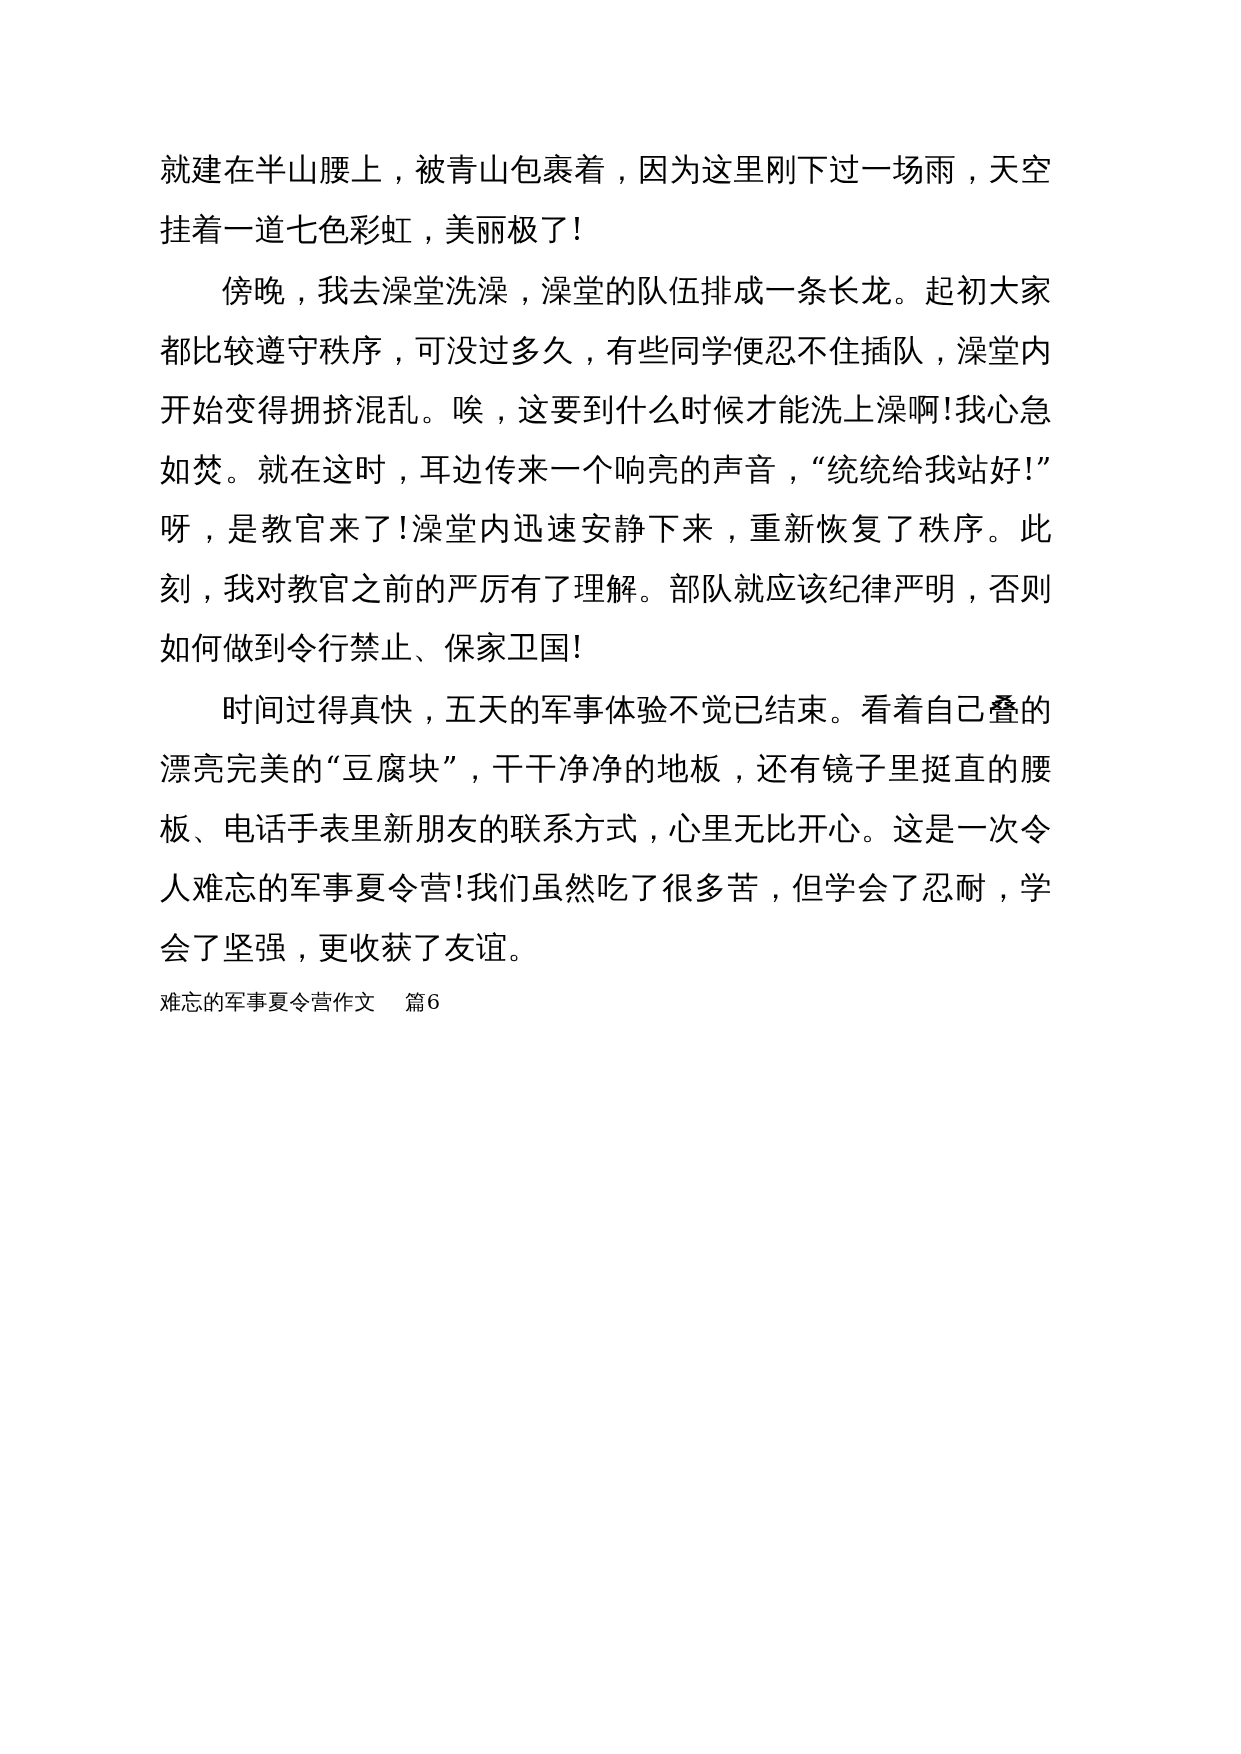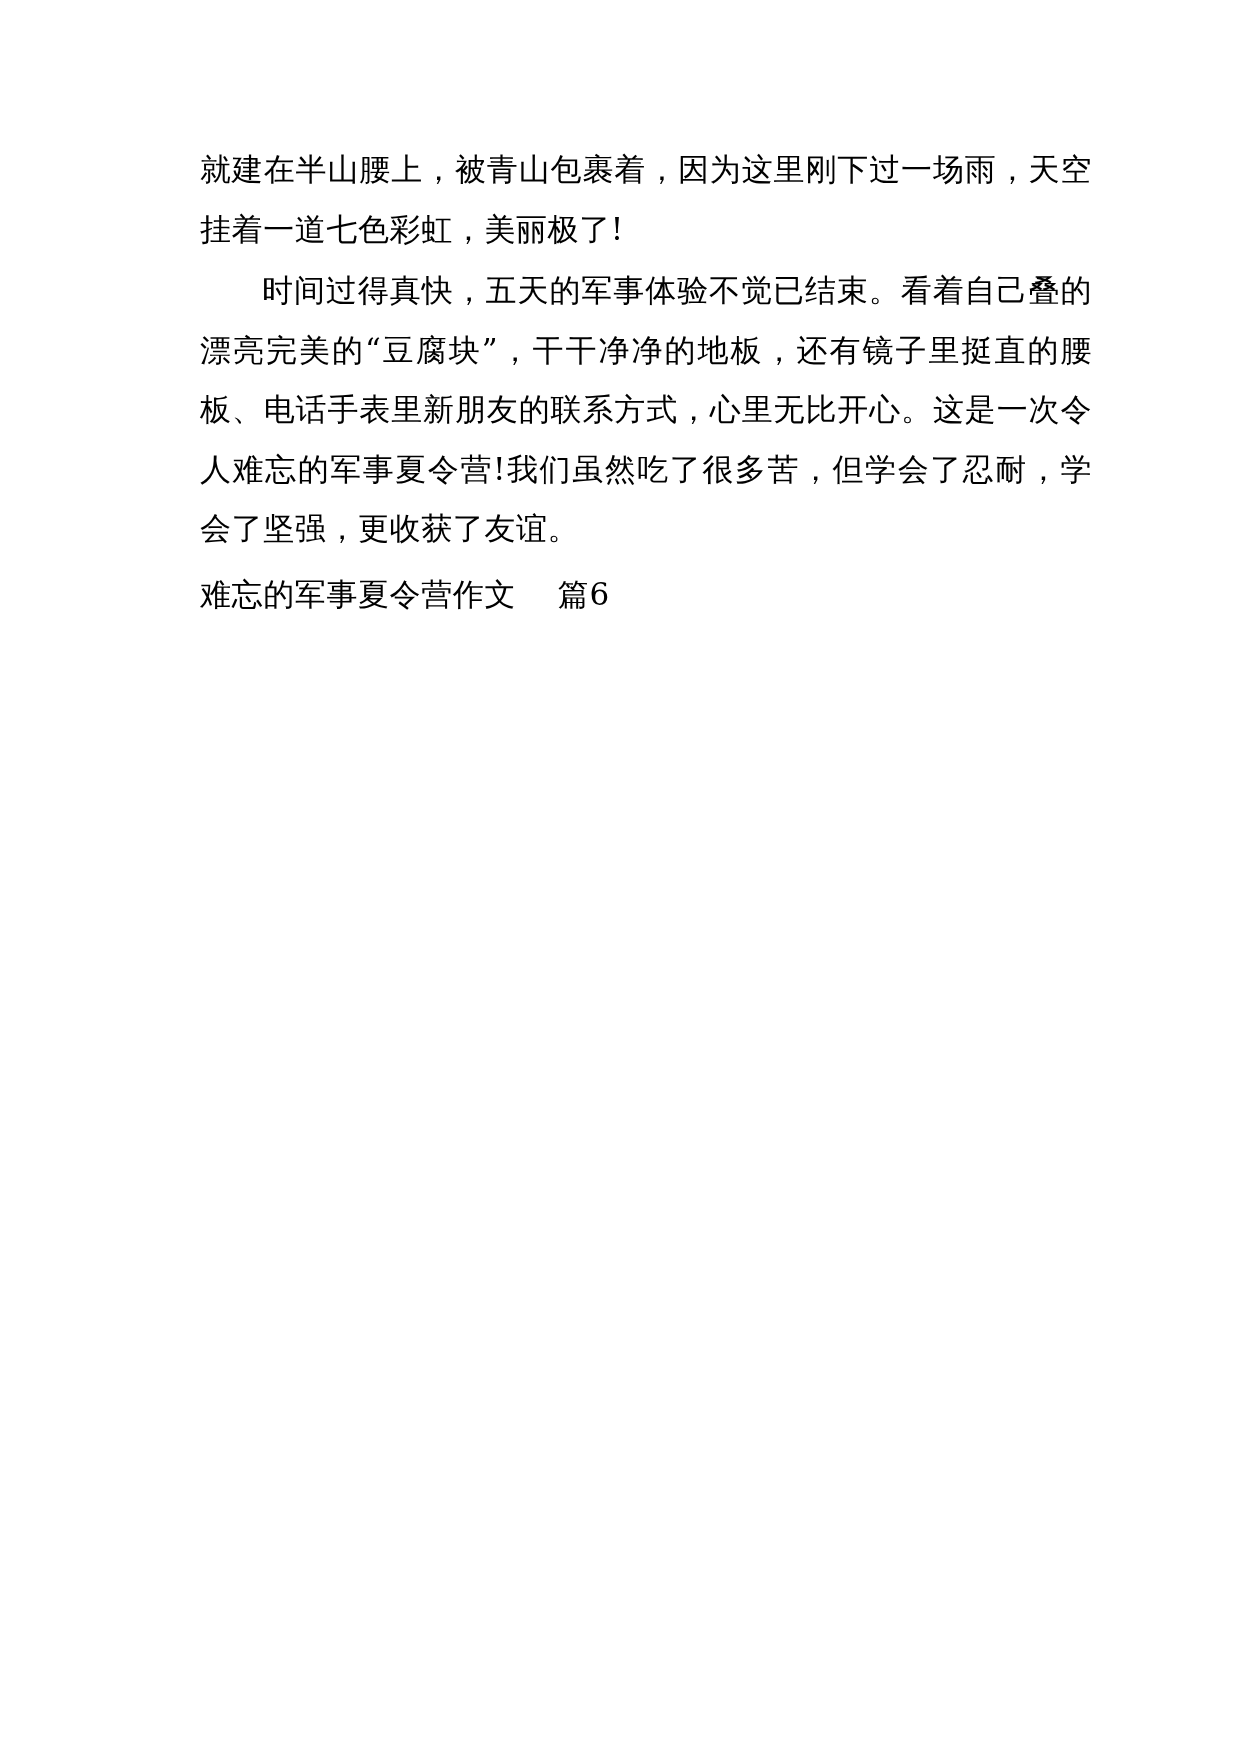--- a/index.html
+++ b/index.html
@@ -13,47 +13,47 @@
     font-family: "DejaVu Serif", "Liberation Serif", serif;
     color: #000000;
     overflow: hidden;
   }
   .page {
     box-sizing: border-box;
     width: 1172px;
     height: 1754px;
     padding: 140px 120px 80px 160px;
     position: relative;
-    margin-left: 40px;
   }
   .doc-body {
     font-size: 31px;
     line-height: 1.92;
     letter-spacing: 0.6px;
     text-align: justify;
     text-justify: inter-ideograph;
   }
   .para {
     margin: 0 0 2px 0;
     text-indent: 2em;
   }
   .para.cont {
     text-indent: 0;
   }
   .heading-line {
     margin-top: 6px;
-    font-size: 31px;
+    font-size: 21px;
     line-height: 1.9;
     letter-spacing: 0.6px;
     text-indent: 0;
     white-space: pre;
   }
 </style>
 </head>
 <body>
 
 <div class="page">
   <div class="doc-body">
     <p class="para cont">就建在半山腰上，被青山包裹着，因为这里刚下过一场雨，天空挂着一道七色彩虹，美丽极了!</p>
+    <p class="para">傍晚，我去澡堂洗澡，澡堂的队伍排成一条长龙。起初大家都比较遵守秩序，可没过多久，有些同学便忍不住插队，澡堂内开始变得拥挤混乱。唉，这要到什么时候才能洗上澡啊!我心急如焚。就在这时，耳边传来一个响亮的声音，“统统给我站好!”呀，是教官来了!澡堂内迅速安静下来，重新恢复了秩序。此刻，我对教官之前的严厉有了理解。部队就应该纪律严明，否则如何做到令行禁止、保家卫国!</p>
     <p class="para">时间过得真快，五天的军事体验不觉已结束。看着自己叠的漂亮完美的“豆腐块”，干干净净的地板，还有镜子里挺直的腰板、电话手表里新朋友的联系方式，心里无比开心。这是一次令人难忘的军事夏令营!我们虽然吃了很多苦，但学会了忍耐，学会了坚强，更收获了友谊。</p>
     <p class="heading-line">难忘的军事夏令营作文    篇6</p>
   </div>
 </div>
 
 </body></html>

